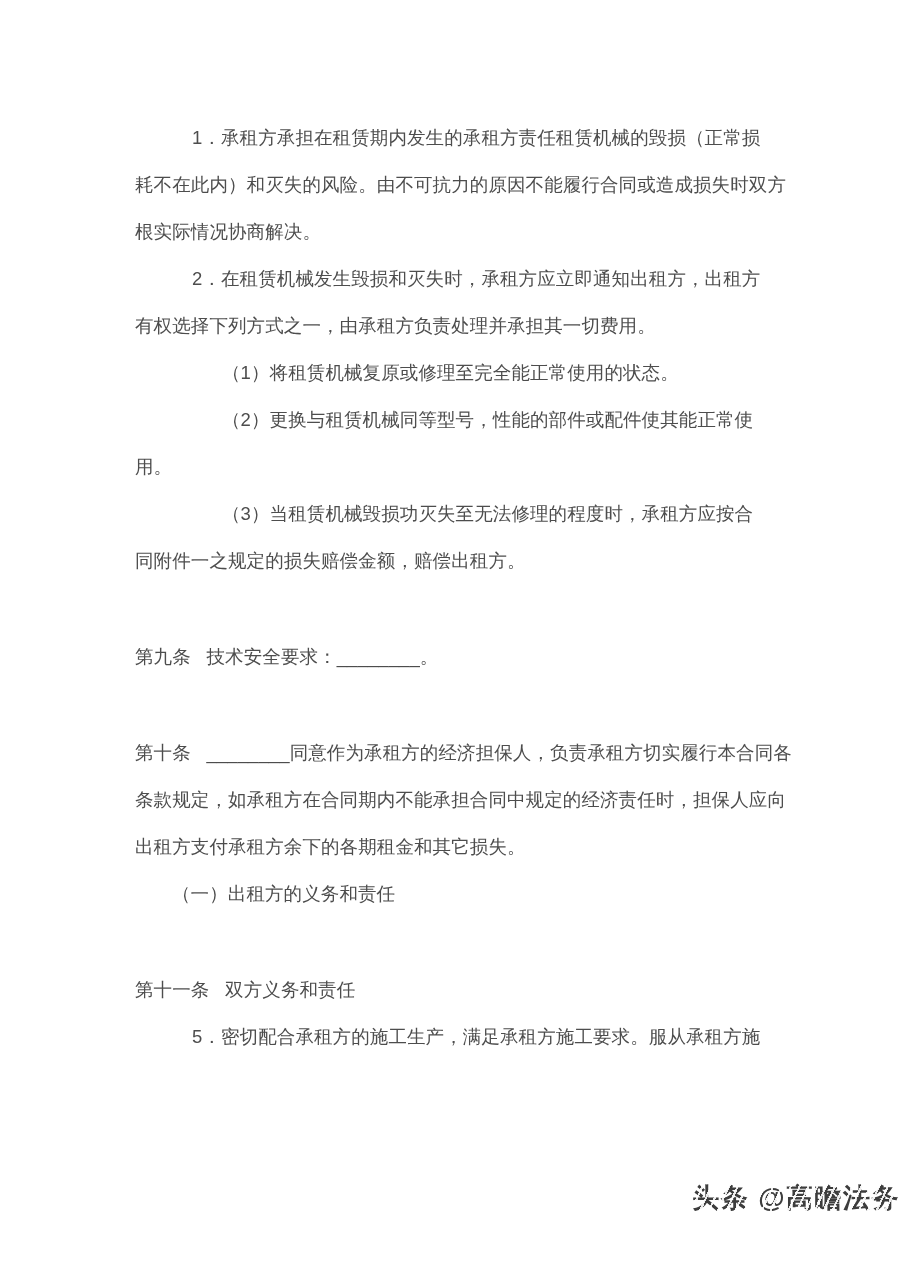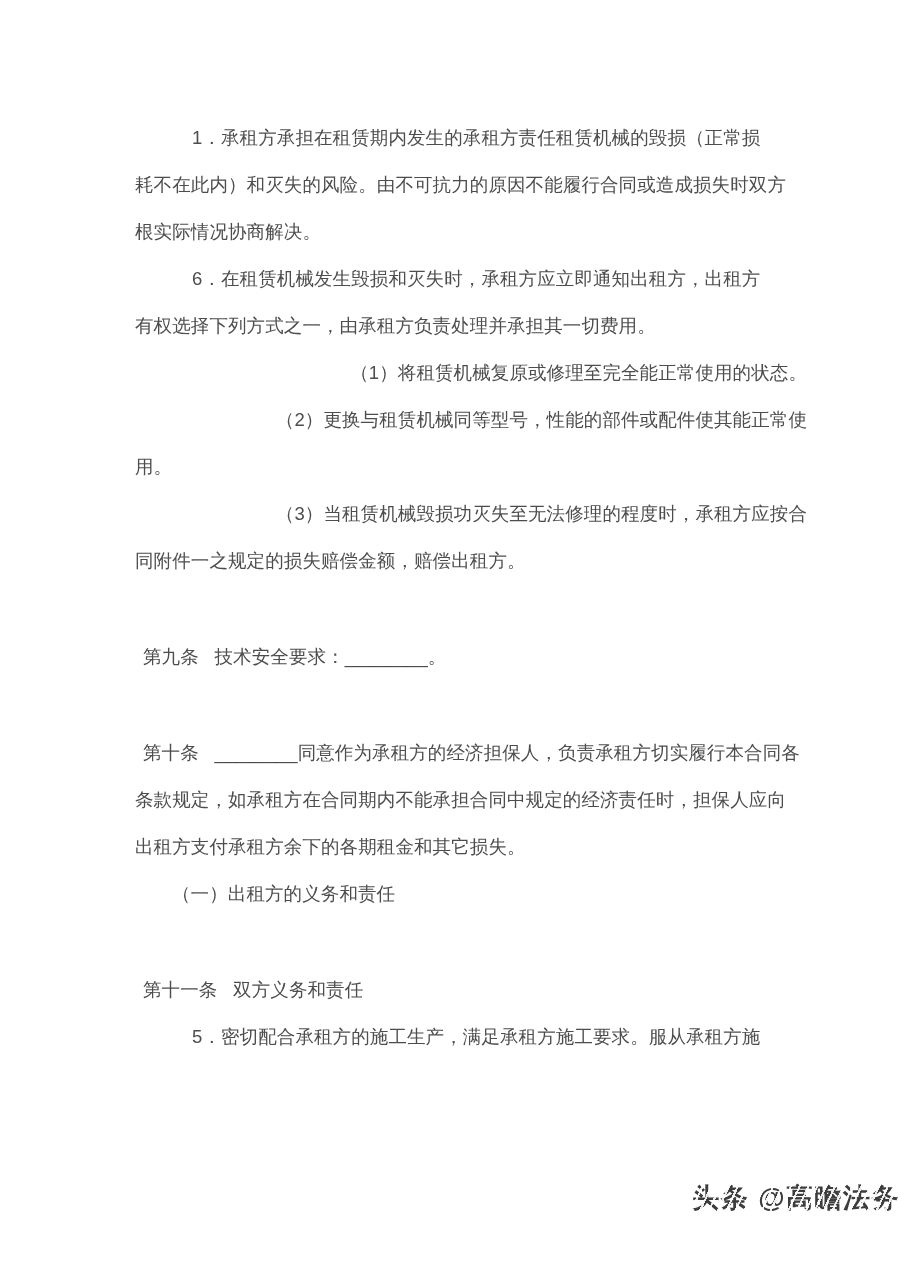--- a/index.html
+++ b/index.html
@@ -29,25 +29,25 @@
   }
   .line {
     height: 47px;
     line-height: 47px;
     white-space: pre;
     overflow: visible;
   }
   
   .ind-num   { padding-left: 57px; }
   
-  .ind-paren { padding-left: 87px; text-align: right; }
+  .ind-paren { padding-left: 87px; }
   
   .ind-one   { padding-left: 37px; }
   
-  .gap { margin-top: 49px; margin-left: 8px; }
+  .gap { margin-top: 49px; }
 
   .watermark {
     position: absolute;
     right: 17px;
     bottom: 14px;
     font-size: 27px;
     font-weight: bold;
     color: #3d3d3d;
     letter-spacing: 1.5px;
     line-height: 1;
@@ -66,21 +66,21 @@
   }
 </style>
 </head>
 <body>
 
 <div class="doc-page">
   <div class="doc-body">
     <div class="line ind-num">1．承租方承担在租赁期内发生的承租方责任租赁机械的毁损（正常损</div>
     <div class="line">耗不在此内）和灭失的风险。由不可抗力的原因不能履行合同或造成损失时双方</div>
     <div class="line">根实际情况协商解决。</div>
-    <div class="line ind-num">6．在租赁机械发生毁损和灭失时，承租方应立即通知出租方，出租方</div>
+    <div class="line ind-num">2．在租赁机械发生毁损和灭失时，承租方应立即通知出租方，出租方</div>
     <div class="line">有权选择下列方式之一，由承租方负责处理并承担其一切费用。</div>
     <div class="line ind-paren">（1）将租赁机械复原或修理至完全能正常使用的状态。</div>
     <div class="line ind-paren">（2）更换与租赁机械同等型号，性能的部件或配件使其能正常使</div>
     <div class="line">用。</div>
     <div class="line ind-paren">（3）当租赁机械毁损功灭失至无法修理的程度时，承租方应按合</div>
     <div class="line">同附件一之规定的损失赔偿金额，赔偿出租方。</div>
     <div class="line gap">第九条   技术安全要求：________。</div>
     <div class="line gap">第十条   ________同意作为承租方的经济担保人，负责承租方切实履行本合同各</div>
     <div class="line">条款规定，如承租方在合同期内不能承担合同中规定的经济责任时，担保人应向</div>
     <div class="line">出租方支付承租方余下的各期租金和其它损失。</div>

